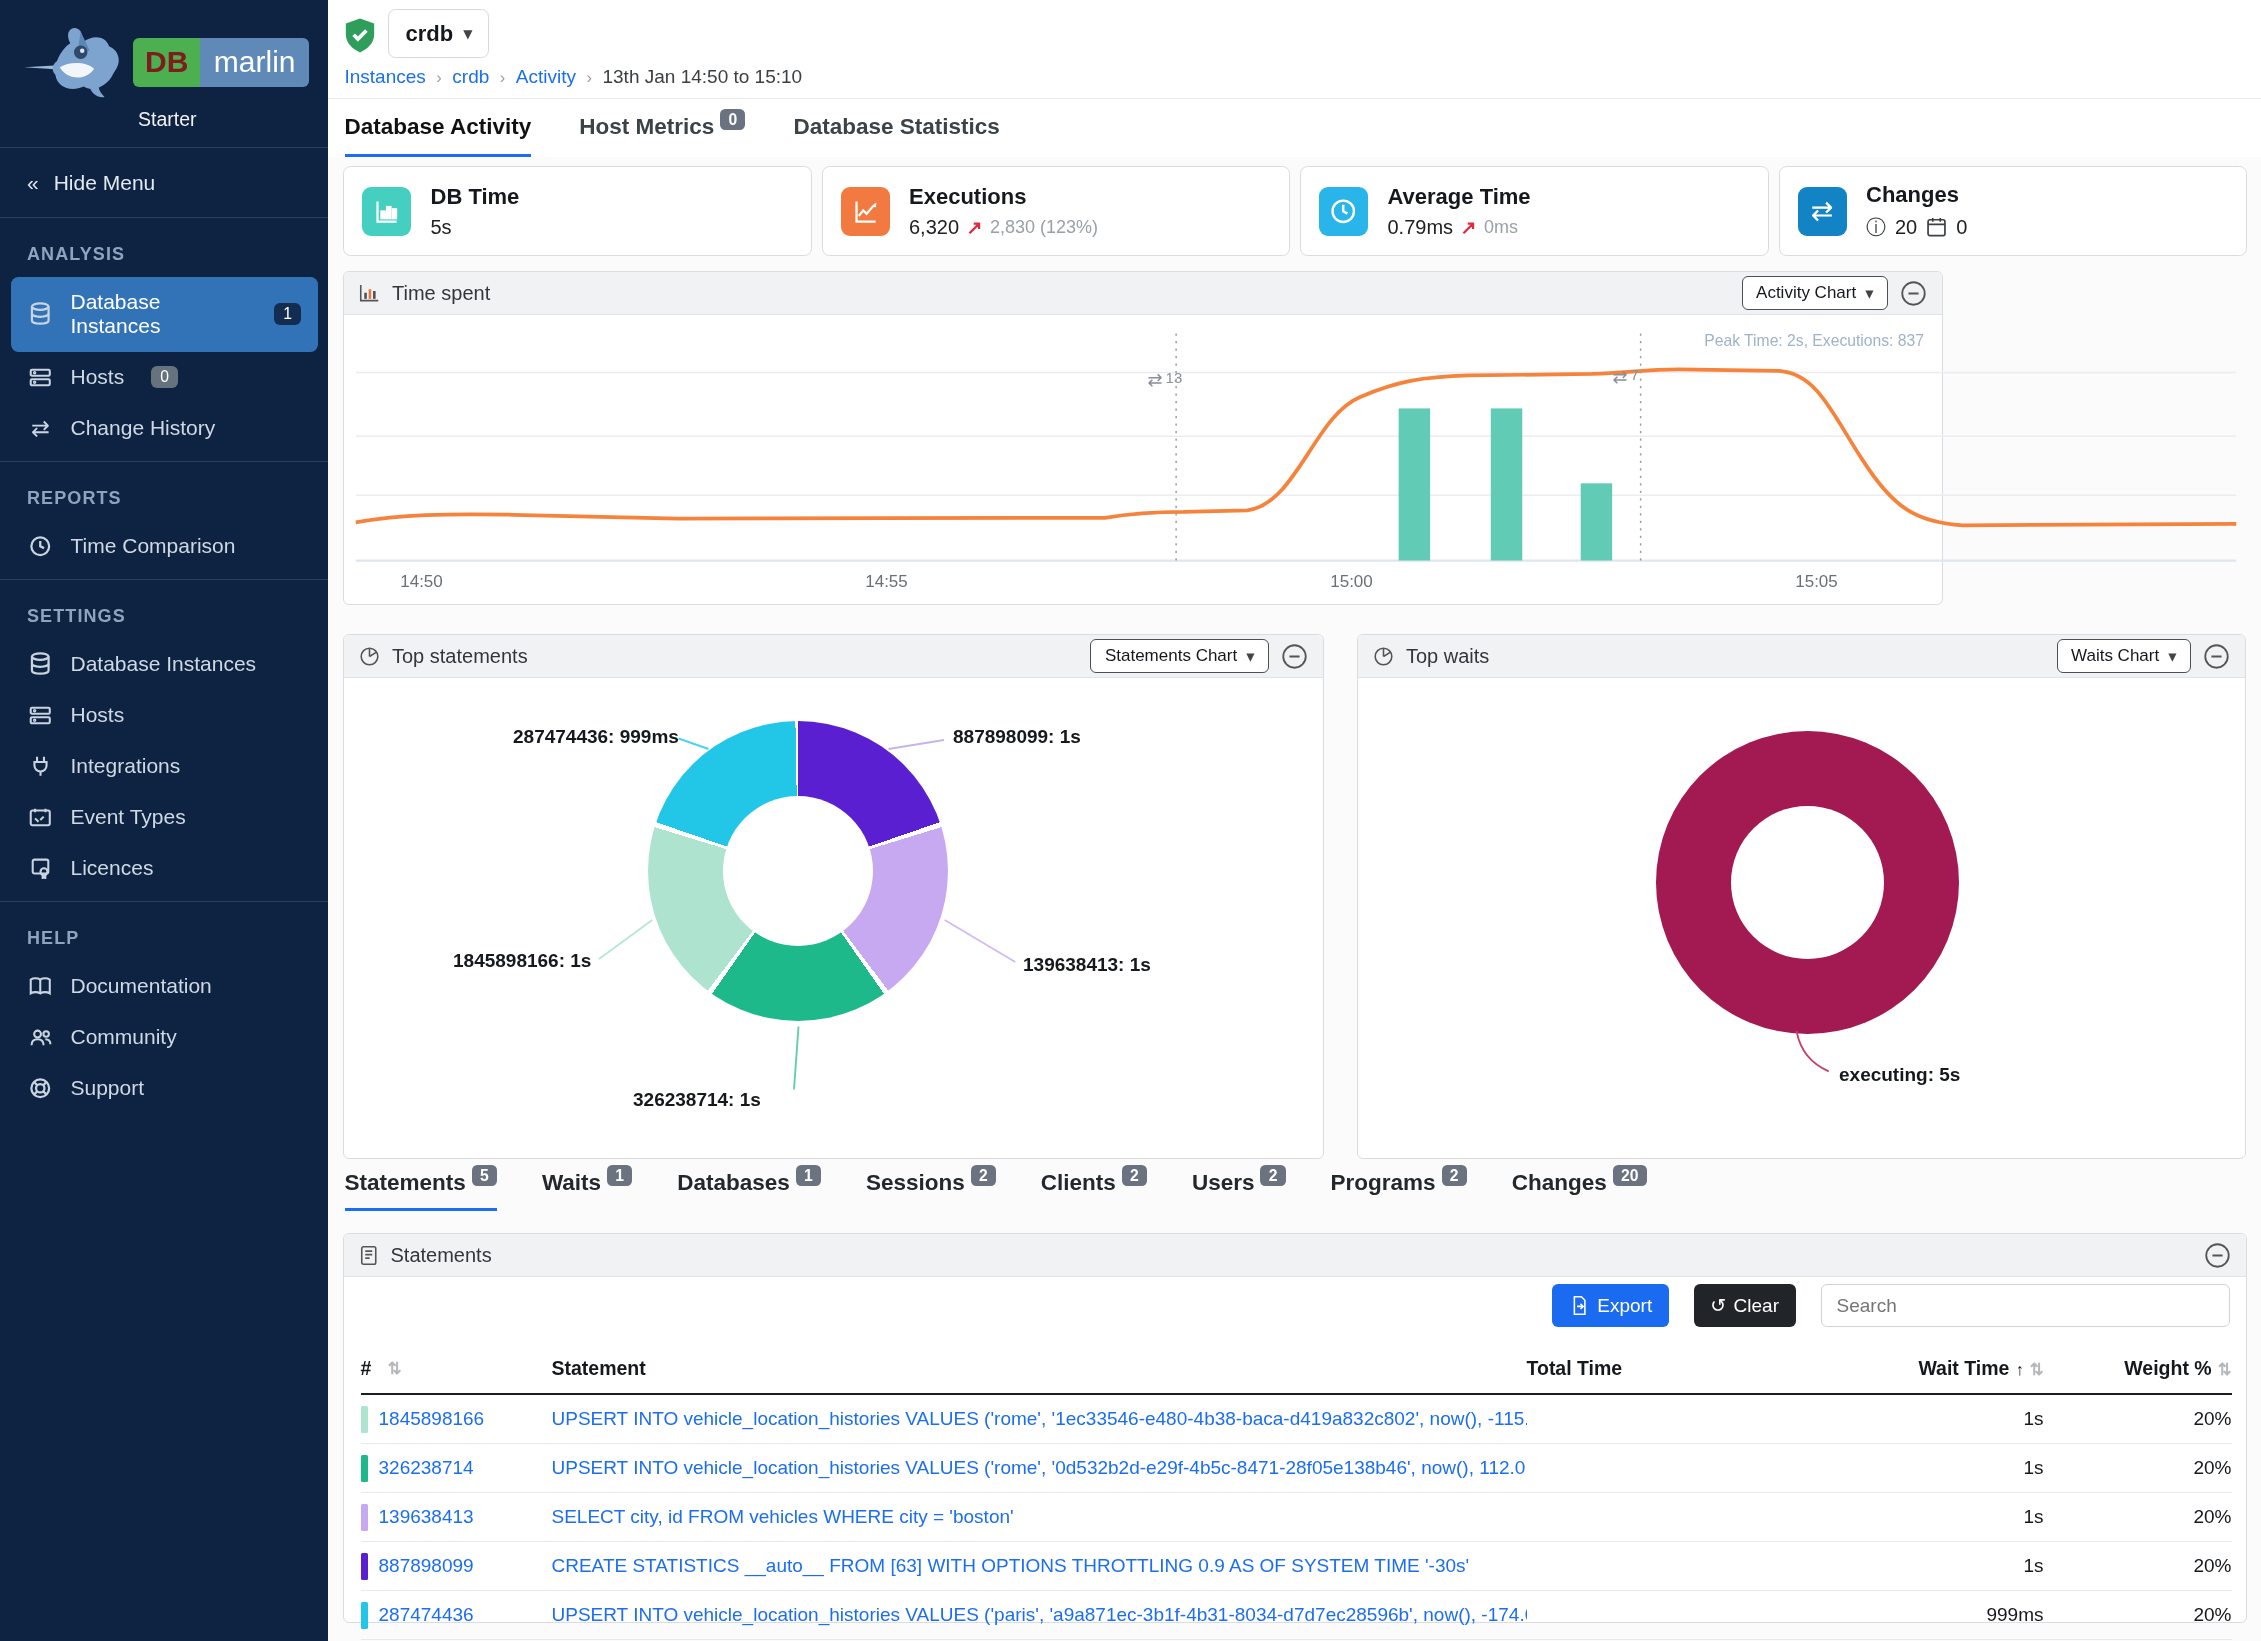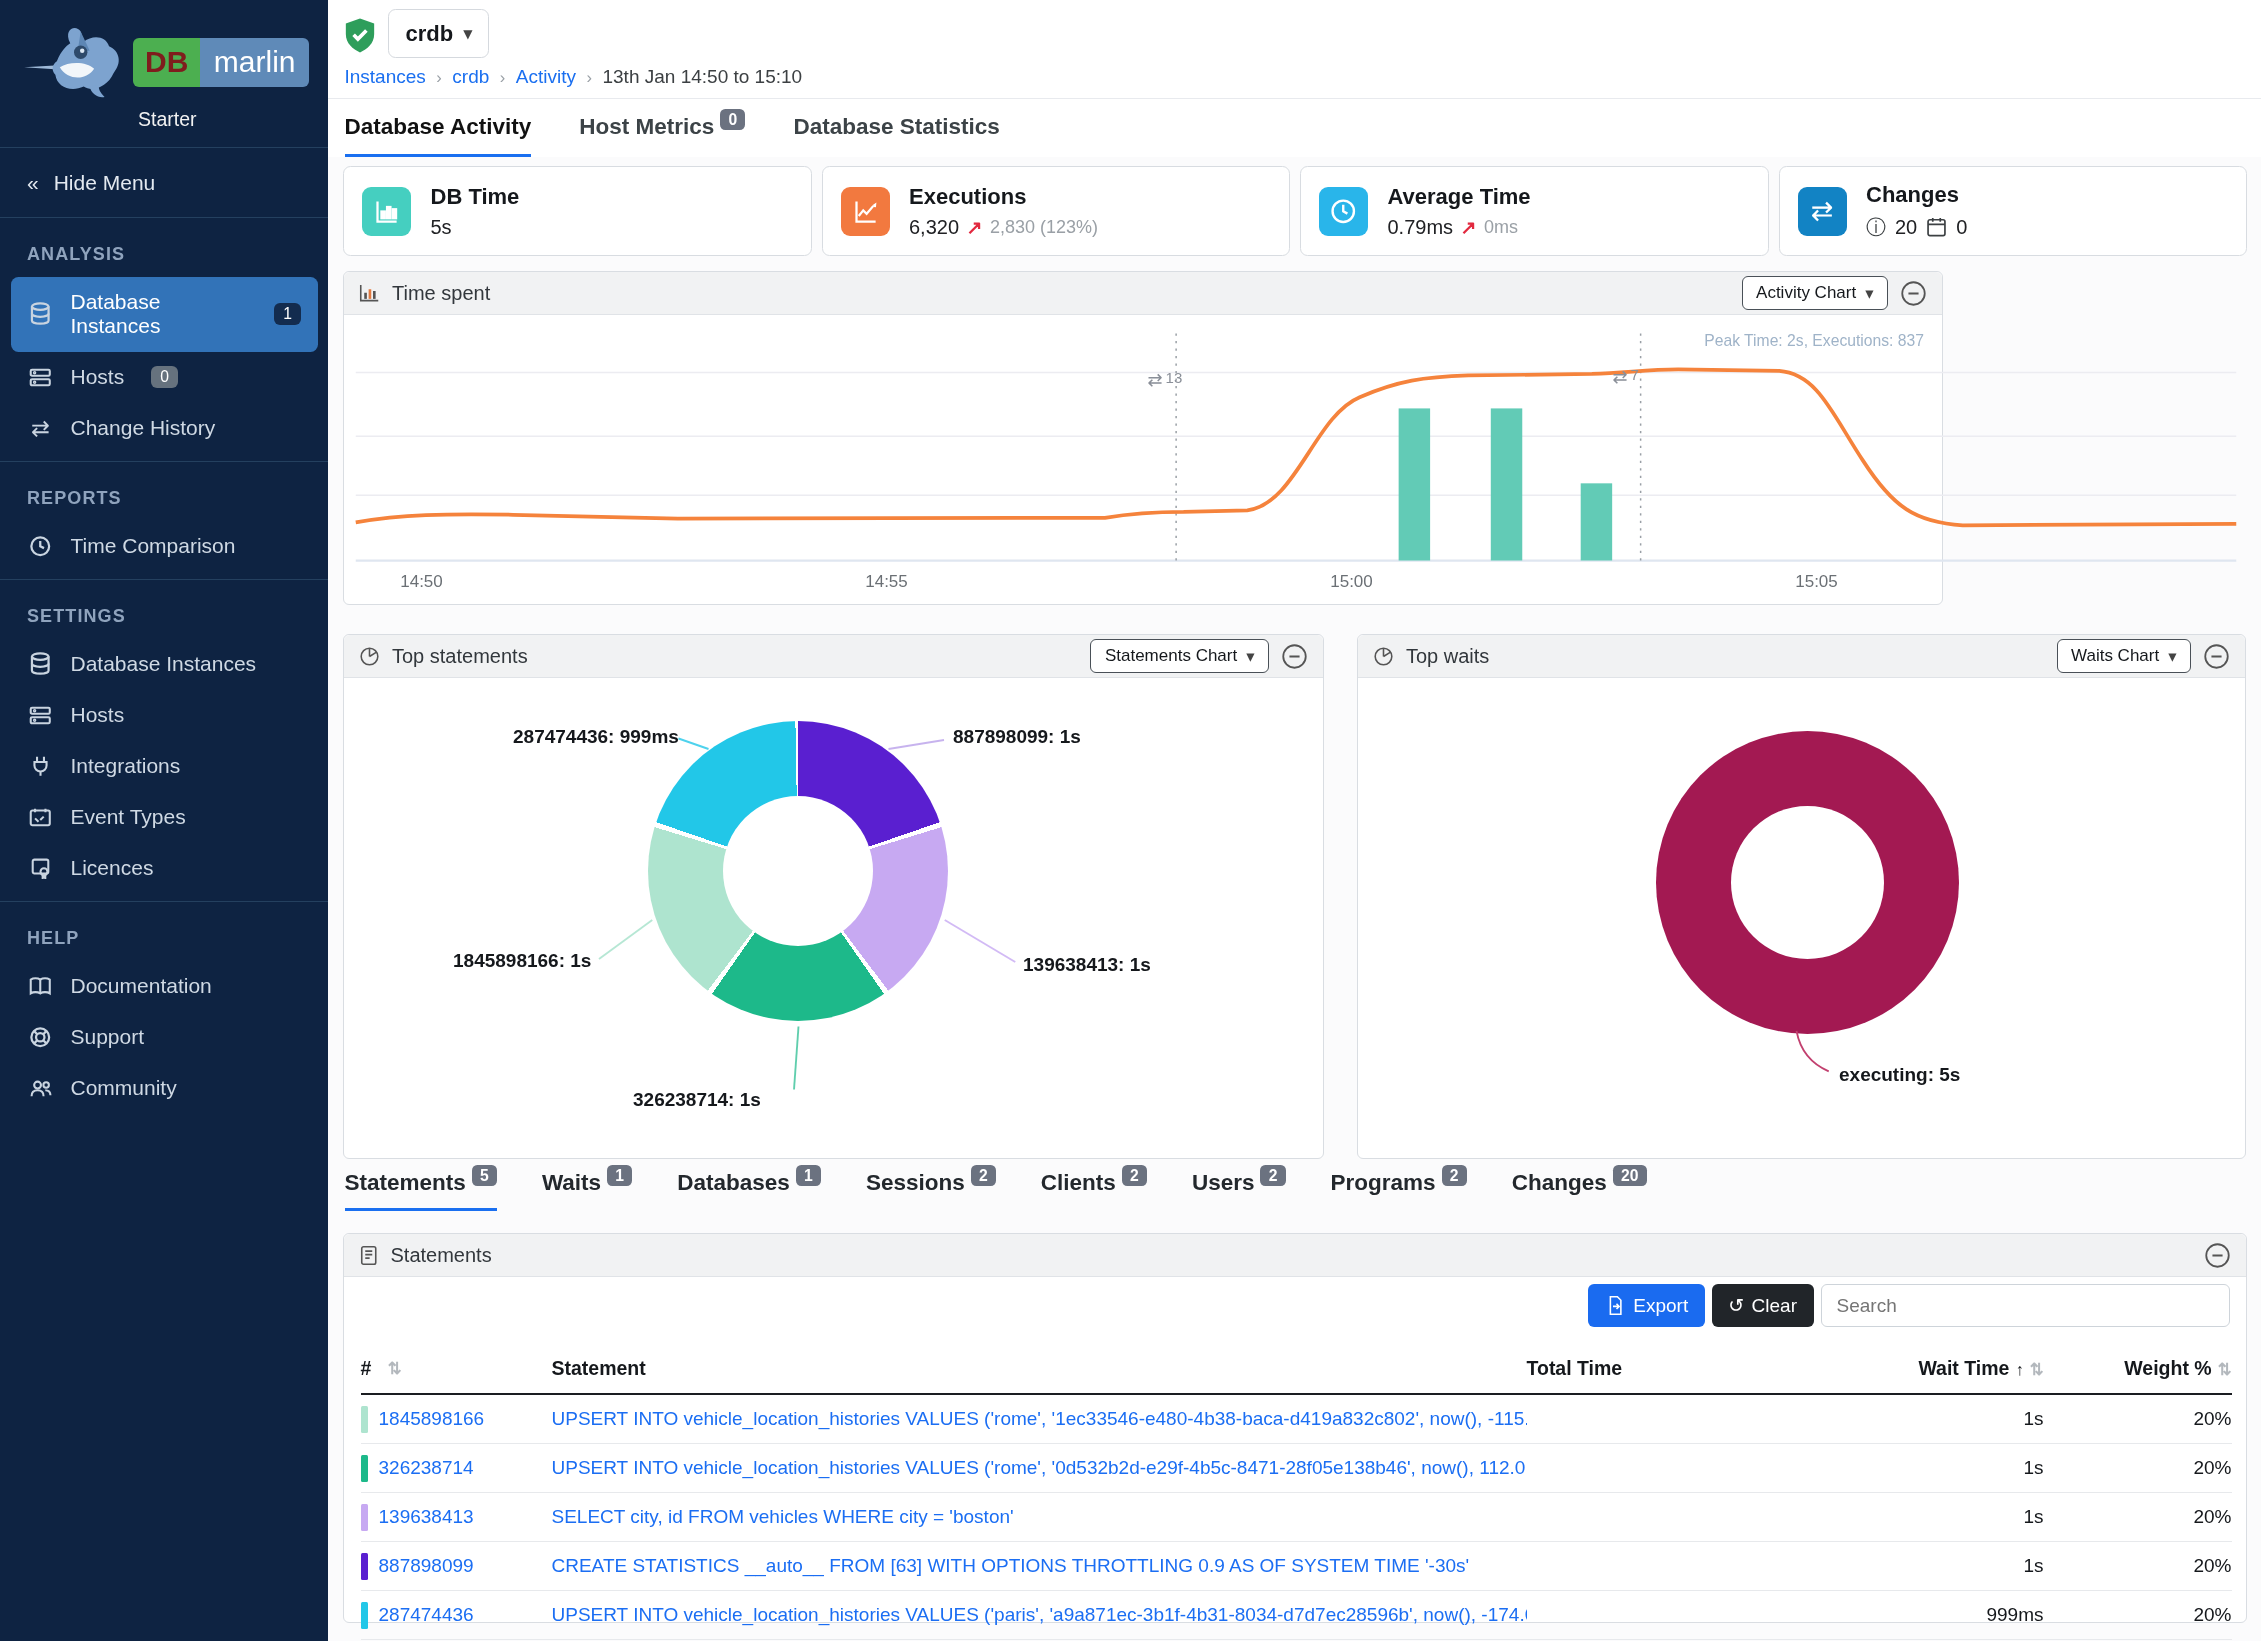--- a/index.html
+++ b/index.html
@@ -84,21 +84,21 @@
   .dlabel { position:absolute; font-size:19px; font-weight:bold; color:#15181c; white-space:nowrap; }
   .leader { position:absolute; left:0; top:0; pointer-events:none; }
 
   
   .tabs-bottom { position:absolute; left:16.5px; top:1170px; display:flex; gap:45px; }
   .btab { font-size:22.5px; font-weight:bold; color:#23282d; padding-bottom:12px; cursor:pointer; }
   .btab.active { border-bottom:3.7px solid #1a6ff0; }
 
   
   #stmtPanel { left:15px; top:1233px; width:1904px; height:390px; }
-  .toolbar { position:absolute; right:16.5px; top:50px; display:flex; gap:7px; }
+  .toolbar { position:absolute; right:16.5px; top:50px; display:flex; gap:25px; }
   .btn-export { background:#1a6bf0; color:#fff; border:none; border-radius:6px; font-size:19px; padding:9px 16.5px; display:flex; gap:9px; align-items:center; cursor:pointer; }
   .btn-clear { background:#212529; color:#fff; border:none; border-radius:6px; font-size:19px; padding:9px 16.5px; display:flex; gap:7.5px; align-items:center; cursor:pointer; }
   .search-in { width:409px; height:43px; border:0.7px solid #ced4da; border-radius:6px; font-size:19px; padding:0 15px; color:#495057; font-family:"Liberation Sans",sans-serif; }
   .tbl { position:absolute; left:16.5px; top:112px; width:1871px; }
   .thead { display:flex; font-size:19.5px; font-weight:bold; color:#15181c; padding:10.5px 0 13.5px 0; border-bottom:2.2px solid #1a1d21; }
   .sorts { color:#b3b8bd; font-size:16.5px; margin-left:6px; }
   .sort-up { color:#15181c; font-size:16.5px; margin-left:6px; }
   .trow { display:flex; align-items:center; height:49px; border-bottom:0.7px solid #e7e9ec; font-size:19px; }
   .col-id { width:191px; display:flex; align-items:center; gap:10.5px; }
   .chip { width:7.5px; height:27px; border-radius:1.5px; }
@@ -244,38 +244,38 @@
         <span class="sicon">
           <svg class="sic" width="22.5" height="21" viewBox="0 0 26 24">
               <path d="M13 4 C10 2 5 2 2 4 v16 c3 -2 8 -2 11 0 c3 -2 8 -2 11 0 V4 c-3 -2 -8 -2 -11 0 Z"></path>
               <path d="M13 4 v16"></path>
             </svg>
         </span>
         <span>Documentation</span>
       </div>
       <div class="side-item">
         <span class="sicon">
-          <svg class="sic" width="22.5" height="22.5" viewBox="0 0 24 24">
-              <circle cx="12" cy="12" r="9.5"></circle>
-              <circle cx="12" cy="12" r="4.5"></circle>
-              <path d="M5.5 5.5 l3.3 3.3 M18.5 5.5 l-3.3 3.3 M5.5 18.5 l3.3 -3.3 M18.5 18.5 l-3.3 -3.3"></path>
-            </svg>
-        </span>
-        <span>Support</span>
-      </div>
-      <div class="side-item">
-        <span class="sicon">
           <svg class="sic" width="24" height="21" viewBox="0 0 28 24">
               <circle cx="10" cy="8" r="4"></circle>
               <path d="M3 21 c0 -5 3 -7 7 -7 s7 2 7 7"></path>
               <circle cx="20" cy="8" r="3.2"></circle>
               <path d="M19 14 c4 0 6 2 6 6"></path>
             </svg>
         </span>
         <span>Community</span>
+      </div>
+      <div class="side-item">
+        <span class="sicon">
+          <svg class="sic" width="22.5" height="22.5" viewBox="0 0 24 24">
+              <circle cx="12" cy="12" r="9.5"></circle>
+              <circle cx="12" cy="12" r="4.5"></circle>
+              <path d="M5.5 5.5 l3.3 3.3 M18.5 5.5 l-3.3 3.3 M5.5 18.5 l3.3 -3.3 M18.5 18.5 l-3.3 -3.3"></path>
+            </svg>
+        </span>
+        <span>Support</span>
       </div>
     </div>
   </nav>
 
   <div class="main">
 
     <div class="topbar">
       <span class="shield">
         <svg width="34" height="37" viewBox="0 0 24 26">
             <path d="M12 1 L22 4.5 V12 c0 7 -5 10.5 -10 13 C7 22.5 2 19 2 12 V4.5 Z" fill="#2e9e5b"></path>

